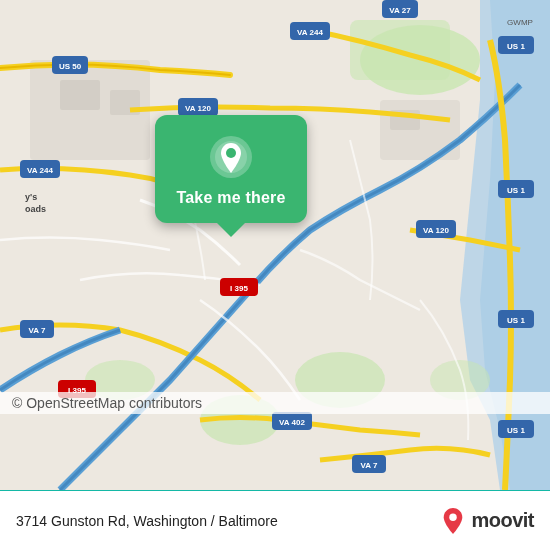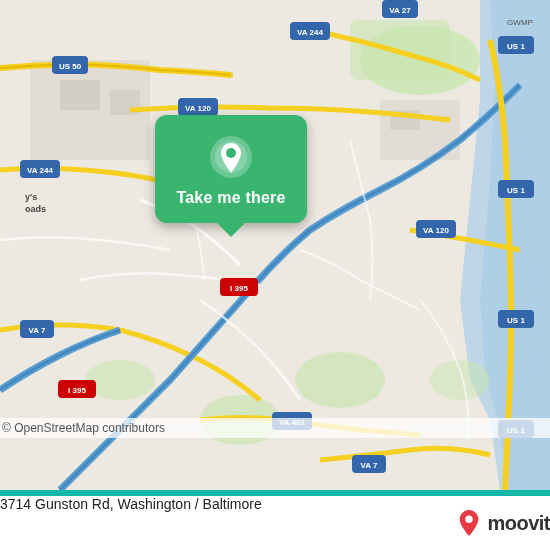--- a/index.html
+++ b/index.html
@@ -70,22 +70,23 @@
       cursor: pointer;
       padding: 0;
     }
 
     
     #bottom-bar {
       width: 550px;
       height: 60px;
       background: #fff;
       display: flex;
-      padding: 0 0;
-      border-top: 6px solid #14b8a6;
+      align-items: center;
+      padding: 0 16px;
+      border-top: 1px solid #14b8a6;
       justify-content: space-between;
     }
 
     .bottom-address {
       font-size: 14px;
       color: #222;
       font-weight: 500;
     }
 
     .moovit-logo {
@@ -101,26 +102,26 @@
       letter-spacing: -0.5px;
     }
 
     .moovit-pin {
       width: 22px;
       height: 26px;
     }
 
     #osm-bar {
       position: absolute;
-      bottom: 52px;
+      bottom: 76px;
       left: 0;
       width: 100%;
       background: rgba(255,255,255,0.75);
-      padding: 3px 2px;
-      font-size: 12px;
+      padding: 3px 12px;
+      font-size: 14px;
       color: #555;
     }
   </style>
 </head>
 <body>
 
 <div id="map-container">
 
   <svg id="map-svg" viewBox="0 0 550 490" xmlns="http://www.w3.org/2000/svg">
 

